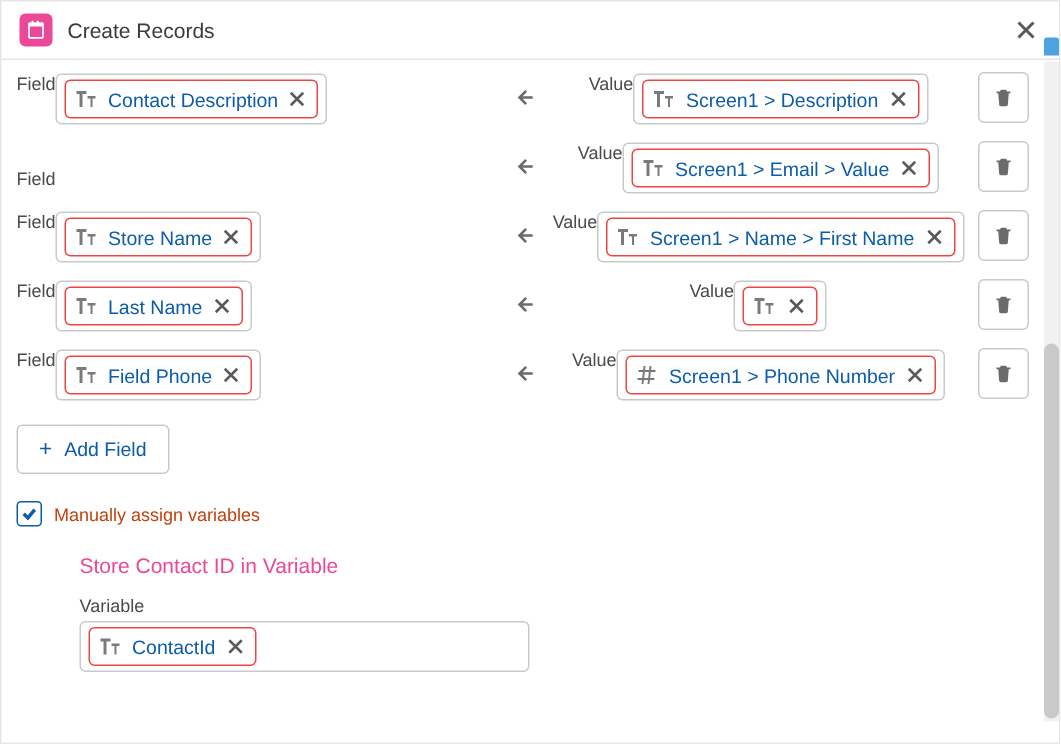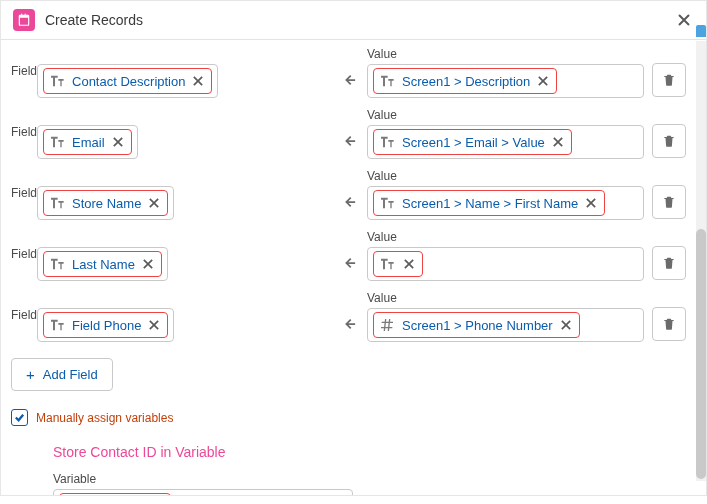--- a/index.html
+++ b/index.html
@@ -6,21 +6,21 @@
   .window{width:707px;height:496px;box-sizing:border-box;position:relative;overflow:hidden;border:1px solid #e6e6e6;}
   .header{display:flex;align-items:center;gap:10px;padding:8px 12px;border-bottom:1px solid #e3e3e3;}
   .header-icon{width:22px;height:22px;border-radius:4px;background:#ec4899;display:flex;align-items:center;justify-content:center;}
   .header-icon svg{width:14px;height:14px;fill:#fff;}
   .header-title{font-size:14px;color:#3a3a3a;flex:1;}
   .close-btn{width:20px;height:20px;display:flex;align-items:center;justify-content:center;color:#5a5a5a;cursor:pointer;border-radius:3px;}
   .body{position:absolute;top:40px;left:0;right:10px;bottom:0;overflow-y:auto;padding:6px 10px 20px 10px;box-sizing:border-box;}
   .row{display:flex;align-items:flex-end;gap:8px;margin-bottom:10px;}
   .col-field{flex:0 0 320px;display:flex;flex-direction:row;}
   .arrow-col{flex:0 0 20px;display:flex;align-items:center;justify-content:center;height:36px;color:#6b6b6b;}
-  .col-value{flex:1;display:flex;flex-direction:column;justify-content:center;}
+  .col-value{flex:1;display:flex;flex-direction:row;justify-content:center;}
   .del-col{flex:0 0 34px;display:flex;align-items:center;justify-content:center;height:36px;}
   .lbl{font-size:12px;color:#4a4a4a;margin-bottom:3px;}
   .box{border:1px solid #c9c9c9;border-radius:4px;min-height:34px;box-sizing:border-box;display:flex;align-items:center;padding:3px 5px;gap:4px;background:#fff;}
   .pill{display:inline-flex;align-items:center;gap:6px;border:1px solid #ef4444;border-radius:4px;padding:3px 6px 3px 4px;background:#fff;font-size:13px;}
   .pill-text{color:#0b5cab;}
   .type-icon{width:18px;height:18px;display:flex;align-items:center;justify-content:center;color:#5f5f5f;}
   .type-icon svg{width:16px;height:16px;fill:#7a7a7a;}
   .pill-x{width:14px;height:14px;display:flex;align-items:center;justify-content:center;color:#5a5a5a;cursor:pointer;}
   .del-btn{width:32px;height:32px;border:1px solid #c9c9c9;border-radius:4px;display:flex;align-items:center;justify-content:center;background:#fff;cursor:pointer;}
   .del-btn svg{width:14px;height:14px;fill:#6b6b6b;}
@@ -106,35 +106,20 @@
             <div class="del-btn">
               <svg viewBox="0 0 24 24">
                 <path d="M6 7h12l-1 13a2 2 0 0 1-2 2H9a2 2 0 0 1-2-2L6 7zm3-4h6l1 2h4v2H4V5h4l1-2z"></path>
               </svg>
             </div>
           </div>
         </div>
         <div class="row">
           <div class="col-field">
             <div class="lbl">Field</div>
-            <div class="box">
-              <span class="pill">
-                <span class="type-icon">
-                  <svg viewBox="0 0 24 24">
-                    <path d="M3 4h10v3H9v13H6V7H3V4zm11 5h8v2.5h-3V20h-2v-8.5h-3V9z"></path>
-                  </svg>
-                </span>
-                <span class="pill-text">Email</span>
-                <span class="pill-x x-glyph">
-                  <svg viewBox="0 0 12 12">
-                    <path d="M1 1 L11 11 M11 1 L1 11"></path>
-                  </svg>
-                </span>
-              </span>
-            </div>
           </div>
           <div class="arrow-col">
             <svg viewBox="0 0 16 16">
               <path d="M10 3 L5 8 L10 13 M5 8 H15"></path>
             </svg>
           </div>
           <div class="col-value">
             <div class="lbl">Value</div>
             <div class="box">
               <span class="pill">

